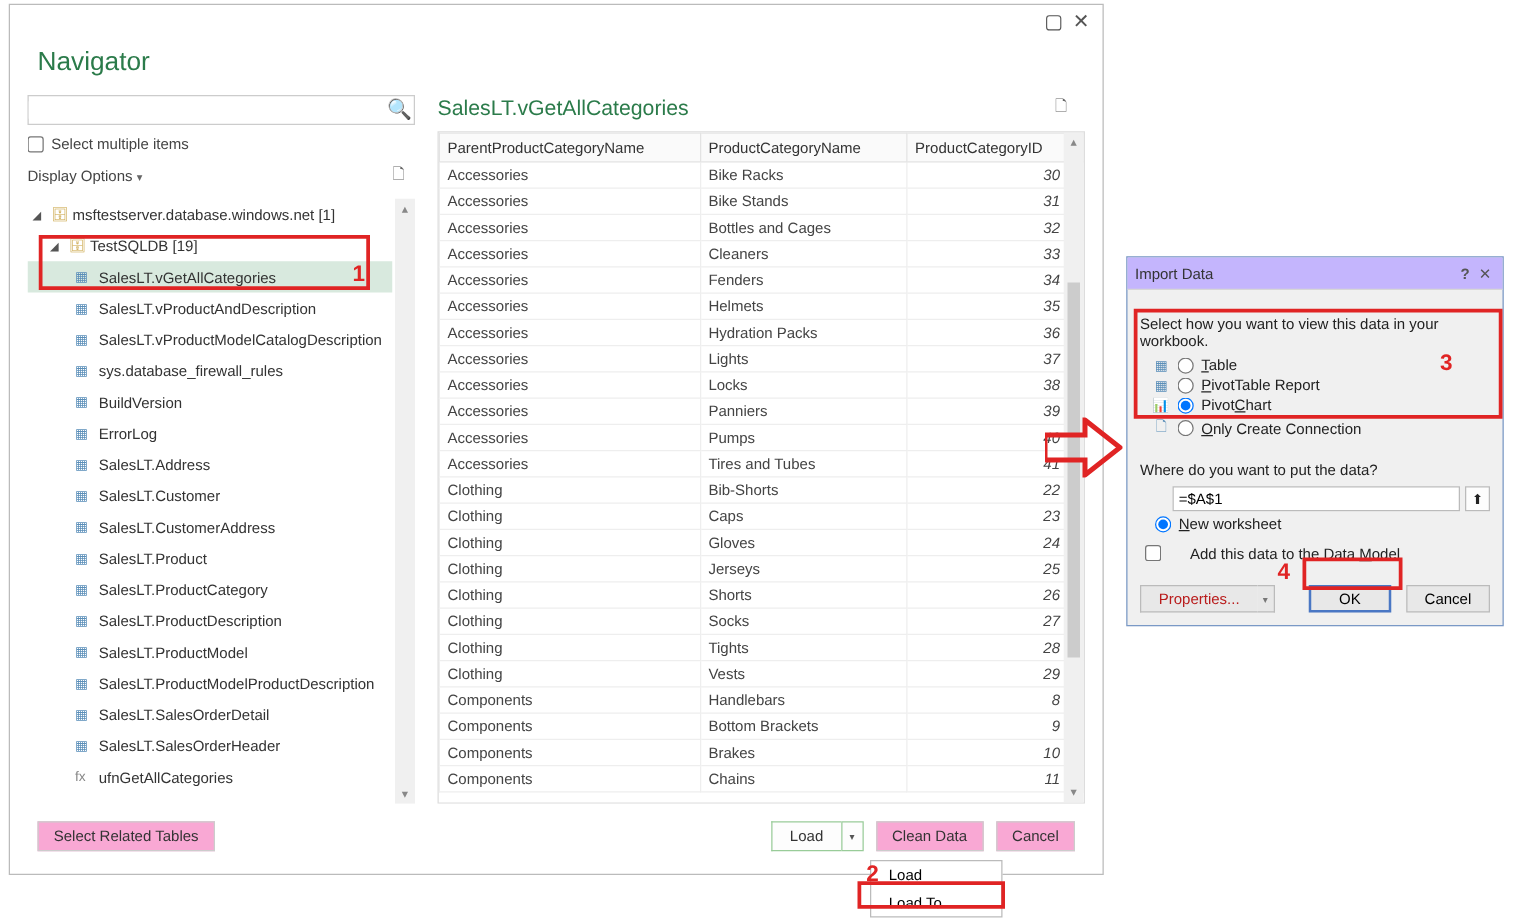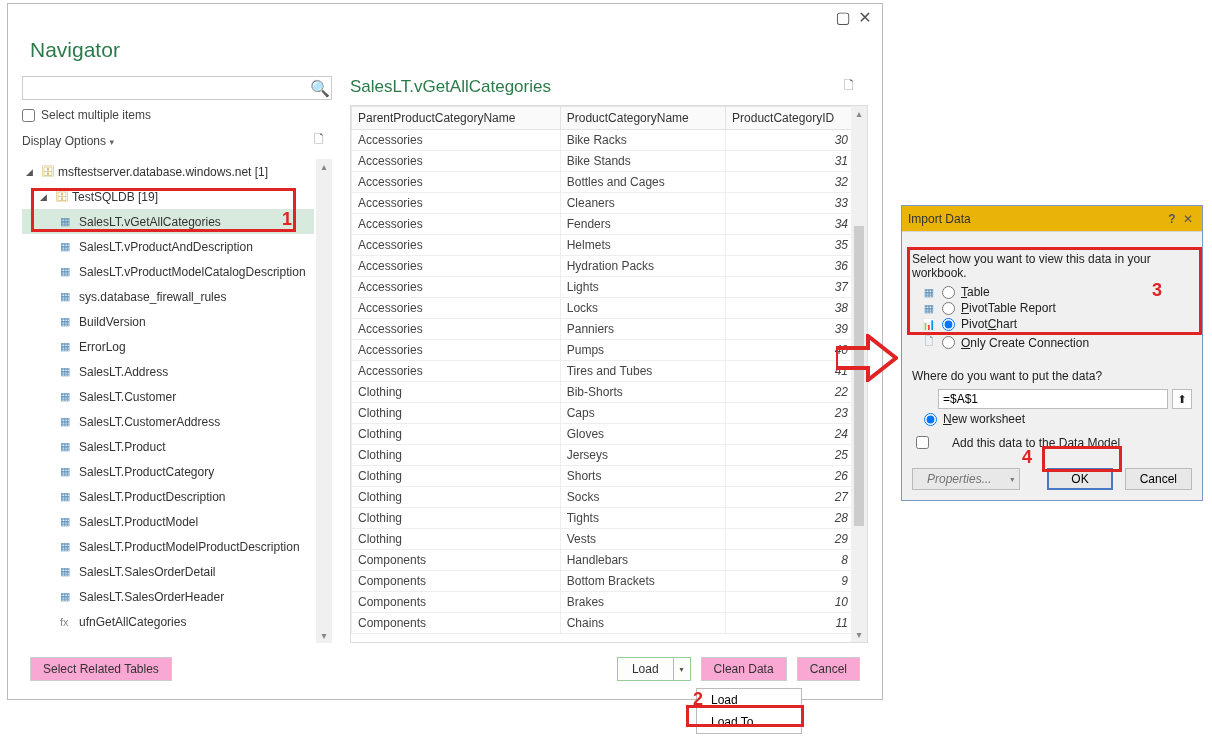--- a/index.html
+++ b/index.html
@@ -58,35 +58,35 @@
 .load-split { display: flex; }
 .load-main { border: 1px solid #9c9; background: #fdfdfd; color: #333; padding: 4px 14px; font-size: 12px; cursor: pointer; border-right: none; }
 .load-drop { border: 1px solid #9c9; background: #fdfdfd; width: 18px; display: flex; align-items: center; justify-content: center; font-size: 8px; color: #555; cursor: pointer; }
 
 
 .load-menu { position: absolute; left: 696px; top: 688px; width: 106px; border: 1px solid #bbb; background: #fff; font-size: 12px; }
 .load-menu-item { padding: 4px 14px; cursor: pointer; }
 
 
 .import-dialog { position: absolute; left: 901px; top: 205px; width: 302px; border: 1px solid #7a99c6; background: #f0f0f0; }
-.import-title { height: 26px; display: flex; align-items: center; padding: 0 6px; font-size: 12px; color: #333; background: #eab308; border-bottom: 1px solid #d6d6d6; }
+.import-title { height: 26px; display: flex; align-items: center; padding: 0 6px; font-size: 12px; color: #333; background: #c4b5fd; border-bottom: 1px solid #d6d6d6; }
 .import-title-spacer { flex: 1; }
 .import-body { padding: 20px 10px 4px 10px; font-size: 12px; color: #222; }
 .import-body .prompt { margin-bottom: 4px; }
 .opt-row { display: flex; align-items: center; gap: 6px; padding: 1px 0 1px 10px; }
 .opt-icon { width: 14px; font-size: 11px; color: #5b8fb9; text-align: center; }
 .opt-row input[type=radio] { margin: 0; }
 .existing-row { display: flex; align-items: center; gap: 4px; padding: 2px 0 2px 26px; }
 .existing-row input[type=text] { flex: 1; border: 1px solid #bbb; height: 20px; font-size: 12px; padding: 0 4px; background: #fff; }
 .ref-btn { width: 20px; height: 20px; border: 1px solid #bbb; background: #fdfdfd; font-size: 11px; cursor: pointer; display:flex; align-items:center; justify-content:center; }
 .check-row { display: flex; align-items: center; gap: 20px; padding: 6px 0; }
 .import-buttons { display: flex; padding: 6px 10px 10px 10px; gap: 12px; align-items: center; }
 .import-buttons .spacer { flex: 1; }
 .btn-gray { border: 1px solid #bbb; background: #e8e8e8; font-size: 12px; padding: 3px 14px; cursor: pointer; }
-.btn-gray.disabled { color: #737373; cursor: default; font-style: italic; }
+.btn-gray.disabled { color: #b91c1c; cursor: default; }
 .btn-ok { border: 2px solid #4a77c4; background: #e8e8e8; font-size: 12px; padding: 2px 22px; cursor: pointer; }
 .btn-split-small { display: flex; }
 .btn-split-small .drop { width: 14px; border: 1px solid #bbb; border-left: none; background: #e8e8e8; display:flex;align-items:center;justify-content:center;font-size:8px;color:#777; }
 
 
 .annot-box { position: absolute; border: 3px solid #e02424; pointer-events: none; }
 .annot-num { position: absolute; color: #e02424; font-size: 18px; font-weight: bold; font-family: Arial; pointer-events: none; }
 
 
 .arrow-svg { position: absolute; }

